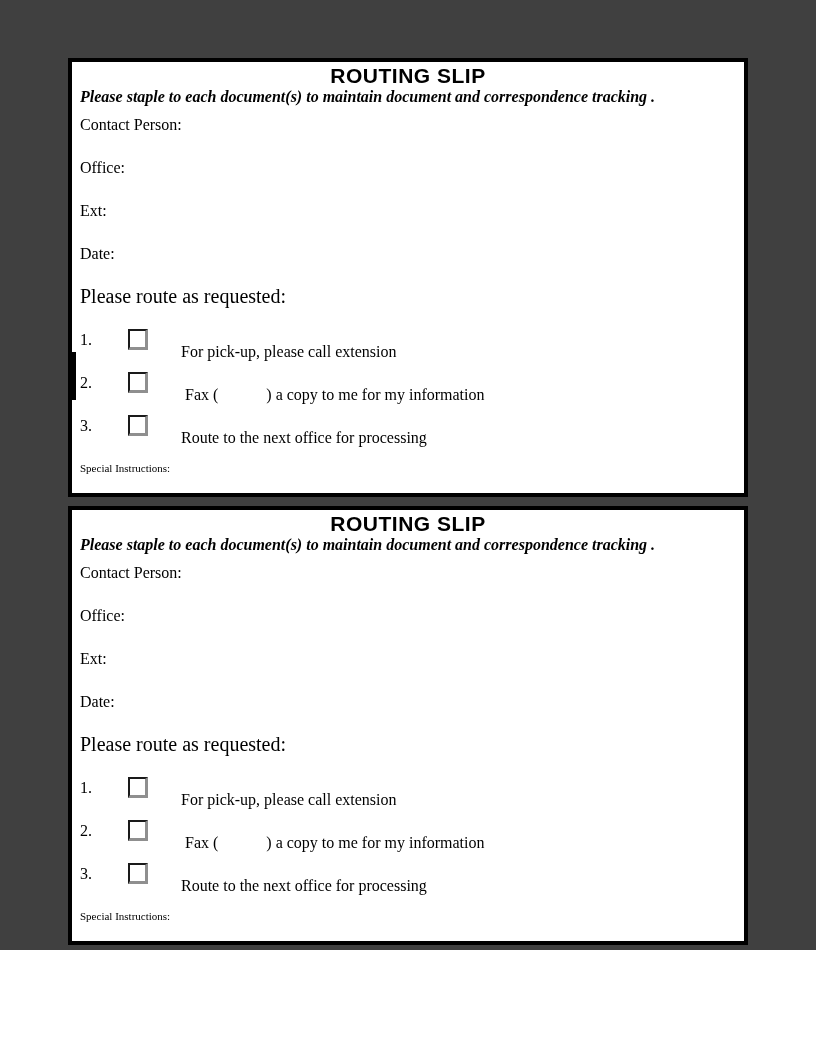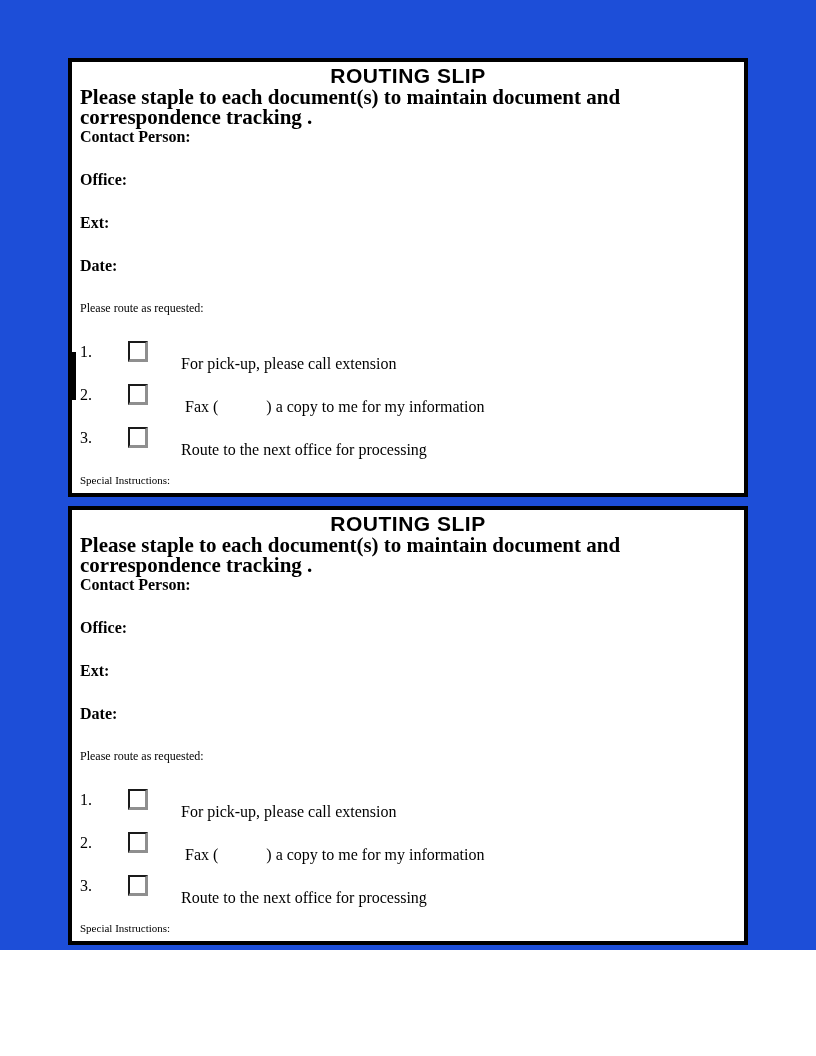--- a/index.html
+++ b/index.html
@@ -4,21 +4,21 @@
 <style>
   html, body {
     margin: 0;
     padding: 0;
     background: #ffffff;
   }
   .page {
     position: relative;
     width: 816px;
     height: 950px;
-    background: #1d4ed8;
+    background: #404040;
     font-family: "Liberation Serif", serif;
     color: #000000;
     overflow: hidden;
   }
   .slip {
     position: absolute;
     left: 68px;
     width: 680px;
     height: 439px;
     border: 4px solid #000000;
@@ -33,32 +33,34 @@
     margin-top: 2px;
     text-align: center;
     font-family: "Liberation Sans", sans-serif;
     font-weight: bold;
     font-size: 21px;
     line-height: 23px;
     letter-spacing: 0.5px;
   }
   .slip-subtitle {
     font-weight: bold;
-    font-size: 21px;
+    font-style: italic;
+    font-size: 16px;
     line-height: 20px;
     white-space: pre-wrap;
   }
   .field-label {
-    font-weight: bold;
+    font-weight: normal;
     font-size: 16px;
     line-height: 19px;
     margin-bottom: 24px;
+    margin-top: 8px;
   }
   .route-prompt {
-    font-size: 12px;
+    font-size: 20px;
     line-height: 19px;
     margin-bottom: 24px;
   }
   .route-item {
     display: flex;
     align-items: center;
     height: 19px;
     margin-bottom: 24px;
     font-size: 16px;
     line-height: 19px;

